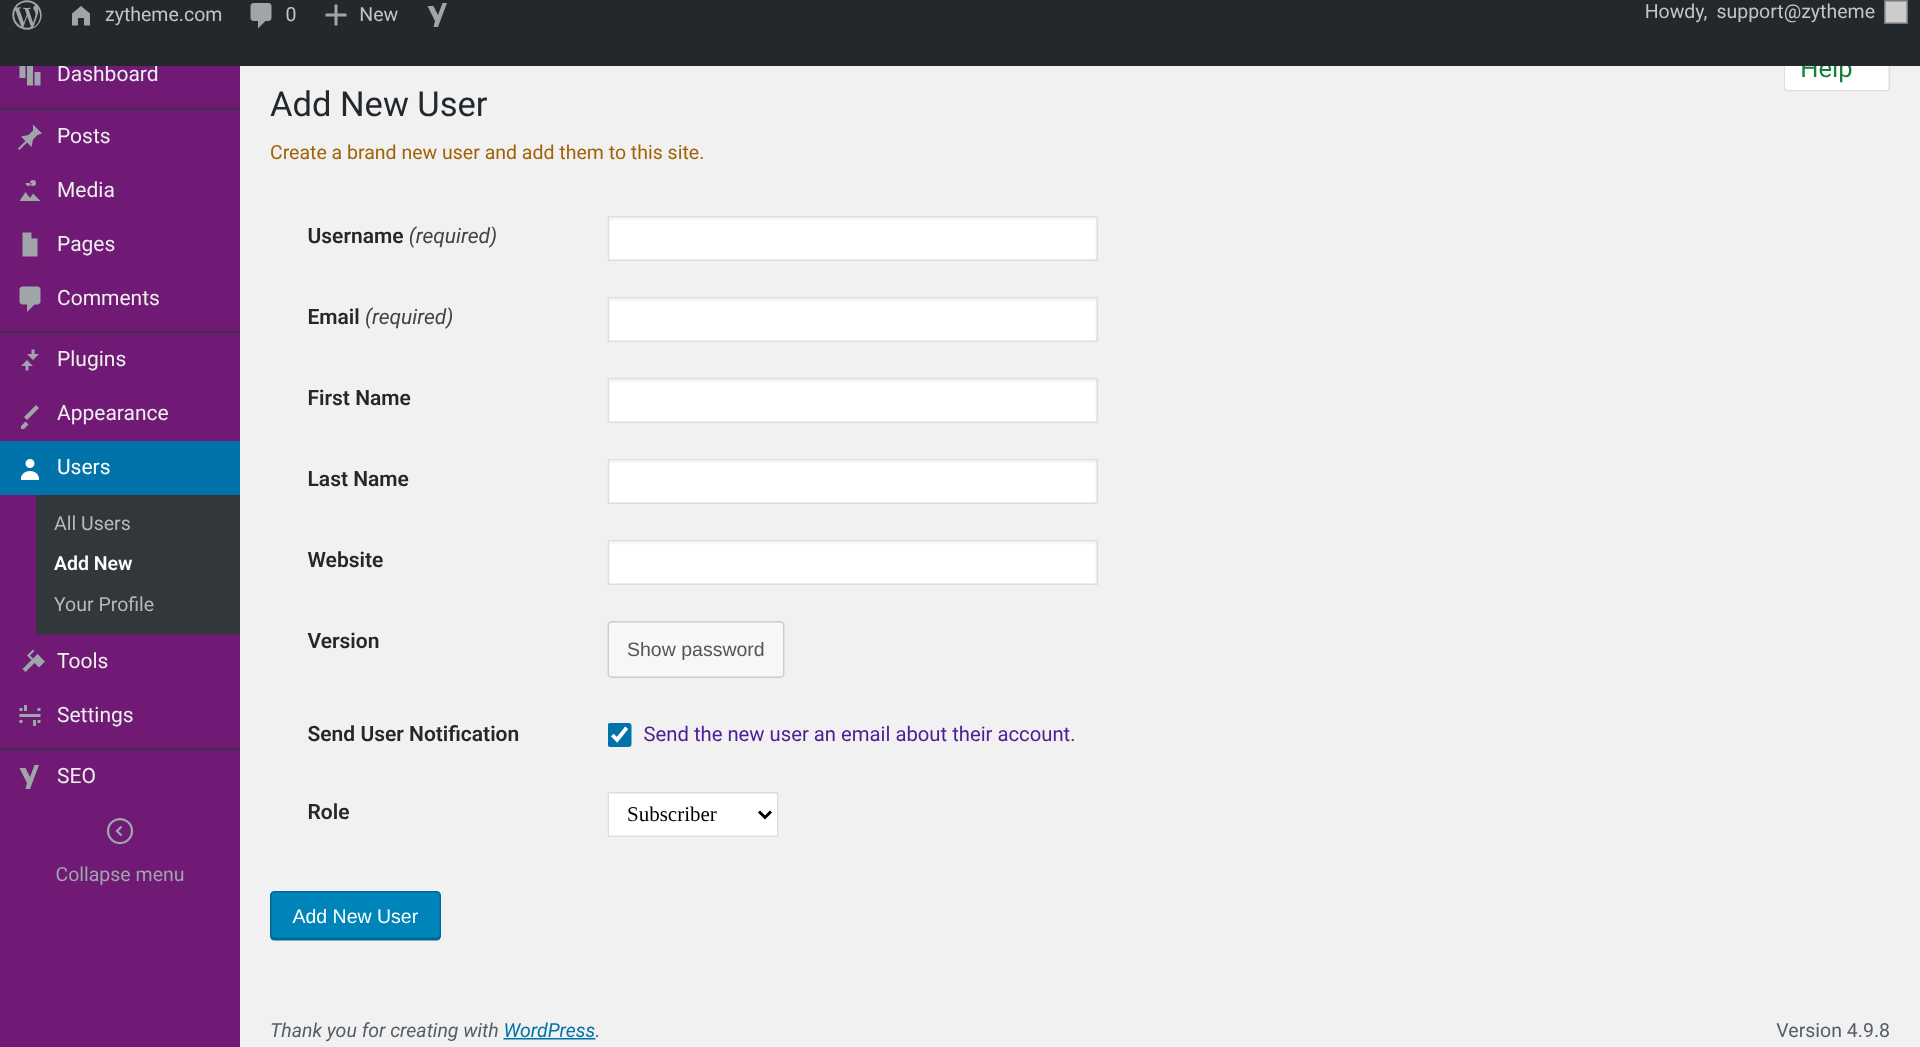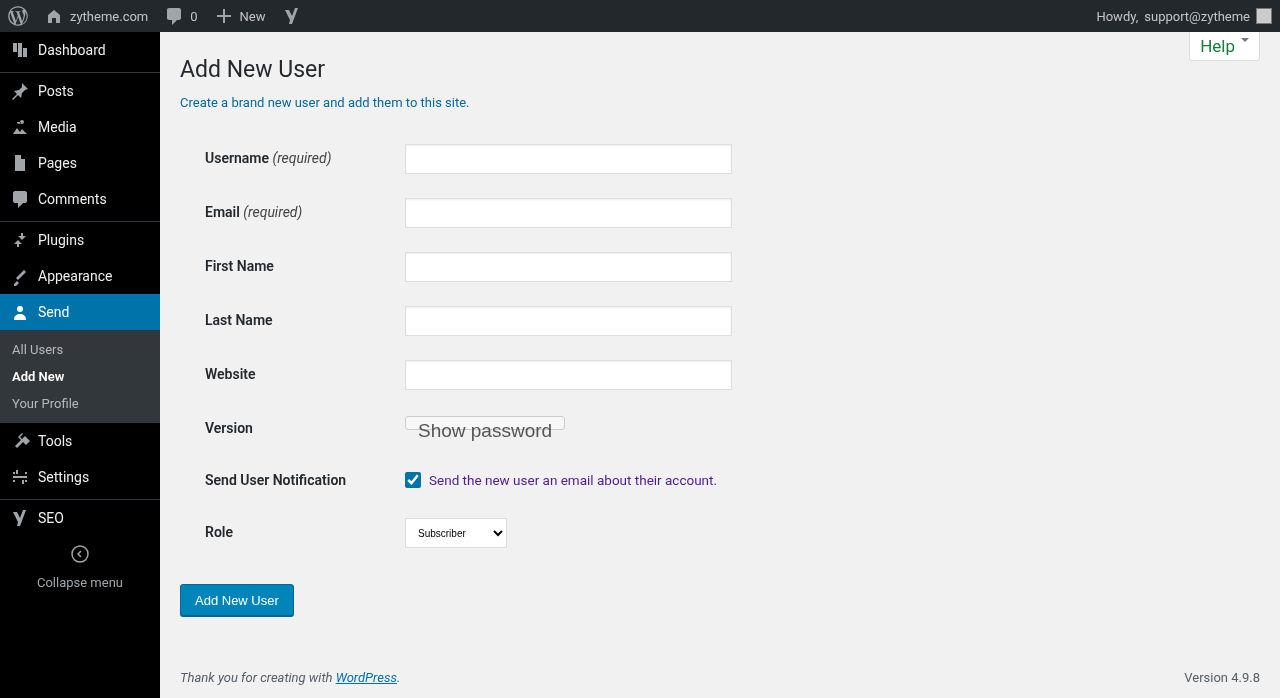--- a/index.html
+++ b/index.html
@@ -1,55 +1,55 @@
 <!DOCTYPE html>
 <html><head>
 <meta charset="utf-8">
 <style>
 * { margin:0; padding:0; box-sizing:border-box; }
 body { font-family:-apple-system,BlinkMacSystemFont,"Segoe UI",Roboto,Oxygen-Sans,Ubuntu,Cantarell,"Helvetica Neue",sans-serif; font-size:13px; color:#444; background:#f1f1f1; width:1280px; height:698px; overflow:hidden; }
 
-#adminbar { position:absolute; top:0; left:0; right:0; height:32px; background:#23282d; color:#eee; display:flex; align-items:center; z-index:100; }
+#adminbar { position:absolute; top:0; left:0; right:0; height:44px; background:#23282d; color:#eee; display:flex; align-items:flex-start; z-index:100; }
 #adminbar .ab-left { display:flex; align-items:stretch; }
 #adminbar .ab-right { margin-left:auto; display:flex; align-items:stretch; }
 #adminbar .ab-item { display:flex; align-items:center; padding:0 8px; color:#c3c4c7; font-size:13px; cursor:pointer; gap:6px; }
 #adminbar .ab-icon { width:20px; height:20px; display:flex; align-items:center; justify-content:center; }
 #adminbar .ab-icon svg { fill:#a0a5aa; width:20px; height:20px; }
 #adminbar .avatar { width:16px; height:16px; background:#ccc; border:1px solid #777; }
 
-#adminmenu { position:absolute; top:32px; left:0; bottom:0; width:160px; background:#000000; color:#eee; }
+#adminmenu { position:absolute; top:32px; left:0; bottom:0; width:160px; background:#701a75; color:#eee; }
 .menu-item { display:flex; align-items:center; gap:8px; padding:8px 10px; color:#eee; cursor:pointer; font-size:14px; }
 .menu-item .micon { width:20px; height:20px; display:flex; align-items:center; justify-content:center; }
 .menu-item .micon svg { fill:#a0a5aa; width:20px; height:20px; }
 .menu-item.current { background:#0073aa; color:#fff; position:relative; }
 .menu-item.current .micon svg { fill:#fff; }
 .menu-item.current::after { content:''; position:absolute; right:-8px; top:50%; transform:translateY(-50%); border:8px solid transparent; border-right-color:#f1f1f1; }
 .menu-sep { height:5px; border-bottom:1px solid #32373c; margin:0; }
-.submenu { background:#32373c; padding:6px 0; }
+.submenu { background:#32373c; padding:6px 0;margin-left:24px; }
 .submenu .sub-item { padding:6px 12px; color:#b4b9be; font-size:13px; cursor:pointer; }
 .submenu .sub-item.current { color:#fff; font-weight:600; }
 .collapse { display:flex; align-items:center; gap:8px; padding:8px 10px; color:#a0a5aa; cursor:pointer; font-size:13px;flex-direction:column; }
 .collapse .micon svg { fill:#a0a5aa; width:20px; height:20px; }
 
 #wpbody { position:absolute; top:32px; left:160px; right:0; bottom:0; background:#f1f1f1; overflow:auto; }
 #wpcontent { padding:10px 20px 0 20px; position:relative; }
 .help-tab { position:absolute; right:20px; top:0; background:#fff; border:1px solid #ddd; border-top:none; border-radius:0 0 3px 3px; padding:4px 10px; font-size:17px; color:#15803d; cursor:pointer; display:flex; align-items:flex-start; gap:6px; }
 .help-caret { border:4px solid transparent; border-top-color:#72777c; display:inline-block; transform:translateY(2px); }
 h1 { font-size:23px; font-weight:400; color:#23282d; margin:14px 0 12px; }
-.intro { color:#0369a1; font-size:13px; margin-bottom:22px; }
+.intro { color:#a16207; font-size:13px; margin-bottom:22px; }
 .form-table { width:100%; border-collapse:collapse;margin-left:25px; }
 .form-table th { text-align:left; vertical-align:top; width:200px; padding:18px 10px 18px 0; font-weight:600; font-size:14px; color:#23282d; }
 .form-table td { padding:12px 10px 12px 0; vertical-align:middle; }
 .form-table .req { font-style:italic; font-weight:400; color:#444; }
 .regular-text { width:327px; height:30px; border:1px solid #ddd; background:#fff; box-shadow:inset 0 1px 2px rgba(0,0,0,.07); padding:3px 8px; font-size:14px; }
-.button-sec { display:inline-block; background:#f7f7f7; border:1px solid #ccc; color:#555; padding:0 12px; height:14px; line-height:28px; font-size:19px; border-radius:3px; cursor:pointer; }
+.button-sec { display:inline-block; background:#f7f7f7; border:1px solid #ccc; color:#555; padding:0 12px; height:38px; line-height:28px; font-size:13px; border-radius:3px; cursor:pointer; }
 .chk-row { display:flex; align-items:center; gap:8px; }
 .chk { width:16px; height:16px; accent-color:#0073aa; }
 .chk-label { font-size:13.5px; color:#4c1d95; }
-select.role { height:30px; border:1px solid #ddd; background:#fff; font-size:10px; padding:2px 24px 2px 8px; min-width:100px; }
+select.role { height:30px; border:1px solid #ddd; background:#fff; font-size:14px; padding:2px 24px 2px 8px; min-width:100px;font-family:Liberation Serif, serif; }
 .submit { margin:24px 0 40px 0; }
 .button-primary { background:#0085ba; border:1px solid #006799; color:#fff; padding:0 14px; height:32px; font-size:13px; border-radius:3px; cursor:pointer; box-shadow:0 1px 0 #006799; }
 #wpfooter { padding:14px 20px 16px; color:#555d66; font-size:13px; display:flex; justify-content:space-between; font-style:italic; }
 #wpfooter a { color:#0073aa; }
 #wpfooter .ver { font-style:normal; }
 </style>
 </head>
 <body>
 
 <div id="adminbar">
@@ -160,21 +160,21 @@
         </svg>
       </span>
     <span>Appearance</span>
   </div>
   <div class="menu-item current">
     <span class="micon">
         <svg viewBox="0 0 20 20">
           <path d="M10 10a3 3 0 100-6 3 3 0 000 6zm-6 7c0-3 3-5 6-5s6 2 6 5v1H4v-1z"></path>
         </svg>
       </span>
-    <span>Send</span>
+    <span>Users</span>
   </div>
   <div class="submenu">
     <div class="sub-item">All Users</div>
     <div class="sub-item current">Add New</div>
     <div class="sub-item">Your Profile</div>
   </div>
   <div class="menu-item">
     <span class="micon">
         <svg viewBox="0 0 20 20">
           <path d="M16 6l-1-1-3 3-2-2 3-3-1-1-4 4 3 3-6 6 2 2 6-6 3 3 4-4-4-4z"></path>

